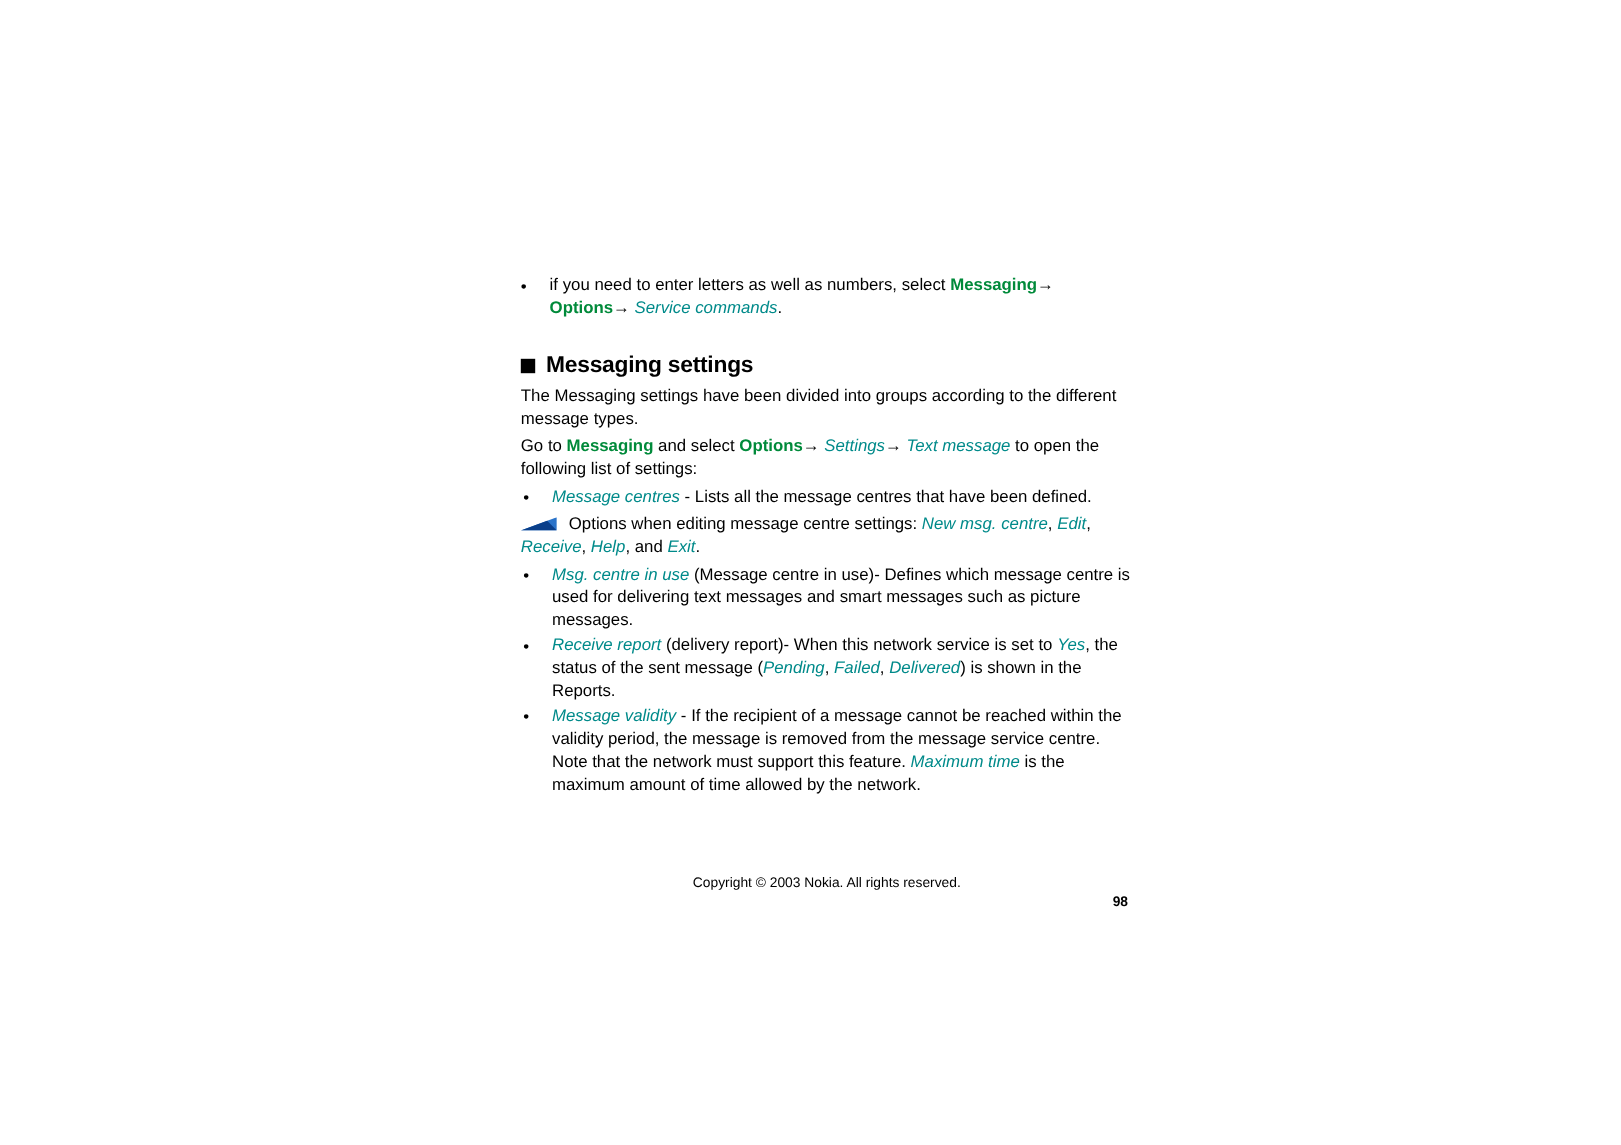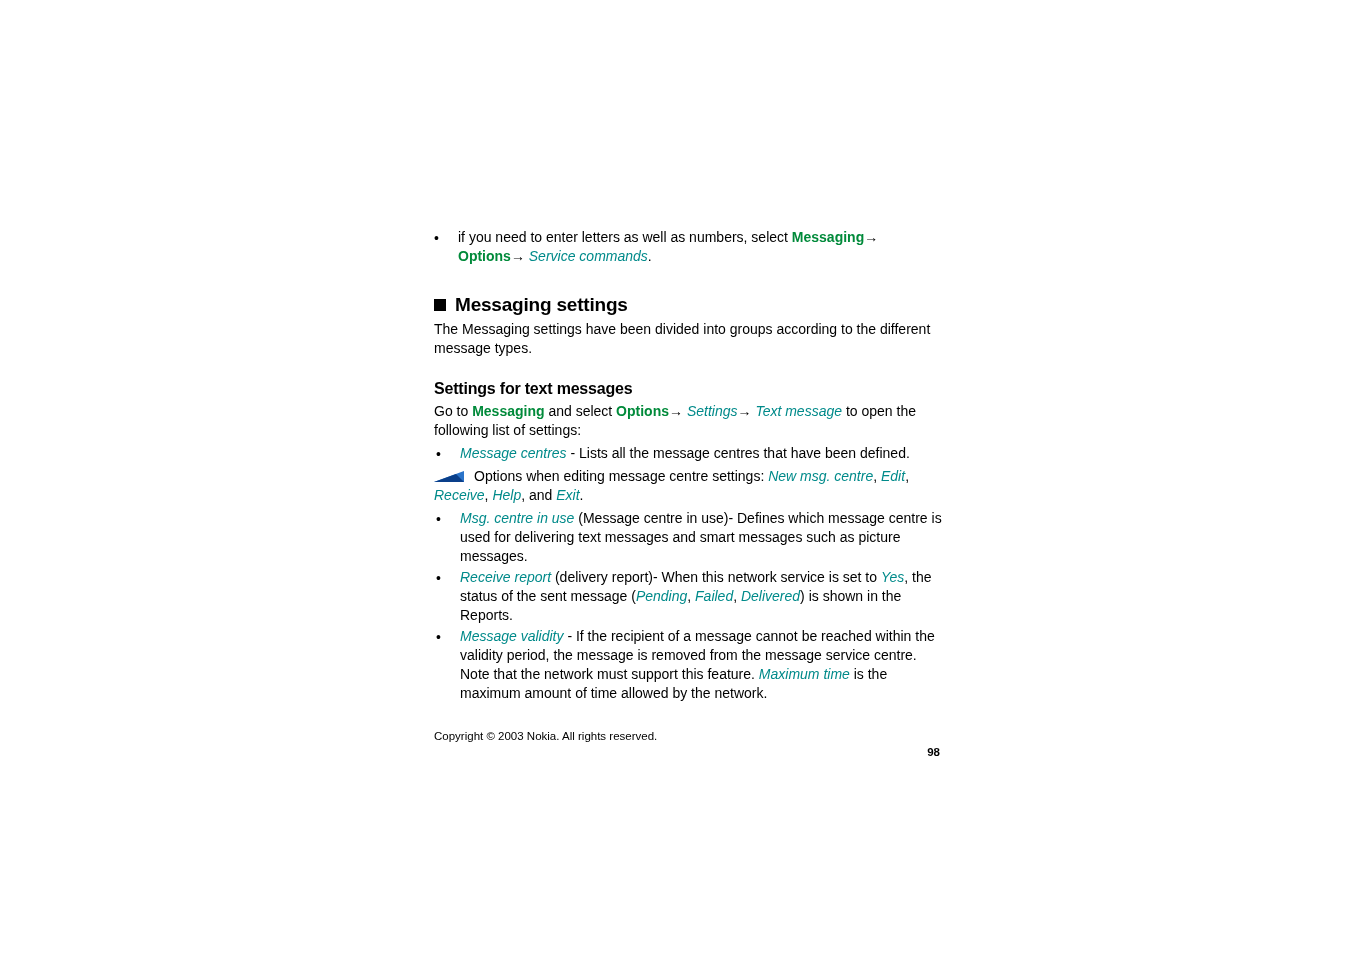--- a/index.html
+++ b/index.html
@@ -94,20 +94,21 @@
   }
   .footer {
     position: absolute;
     left: 434px;
     top: 730px;
     width: 510px;
     font-size: 11.5px;
     color: #000;
   }
   .footer-center {
+    text-align: center;
   }
   .footer-pagenum {
     position: absolute;
     right: 4px;
     top: 16px;
     font-weight: bold;
     font-size: 11.5px;
   }
 </style>
 </head>
@@ -122,21 +123,20 @@
         <span>if you need to enter letters as well as numbers, select </span><span class="green">Messaging</span><span class="arrow">→ </span><span class="green">Options</span><span class="arrow">→ </span><span class="teal-italic">Service commands</span><span>.</span>
       </div>
     </div>
 
     <div class="section-heading">
       <div class="square"></div>
       <div class="section-title">Messaging settings</div>
     </div>
     <div class="body-para">The Messaging settings have been divided into groups according to the different message types.</div>
 
-    <div class="sub-heading">Settings for text messages</div>
     <div class="body-para">
       <span>Go to </span><span class="green">Messaging</span><span> and select </span><span class="green">Options</span><span class="arrow">→ </span><span class="teal-italic">Settings</span><span class="arrow">→ </span><span class="teal-italic">Text message</span><span> to open the following list of settings:</span>
     </div>
 
     <div class="list-block">
 
       <div class="list-item">
         <div class="bullet-dot">•</div>
         <div class="bullet-text">
           <span class="teal-italic">Message centres</span><span> - Lists all the message centres that have been defined.</span>

